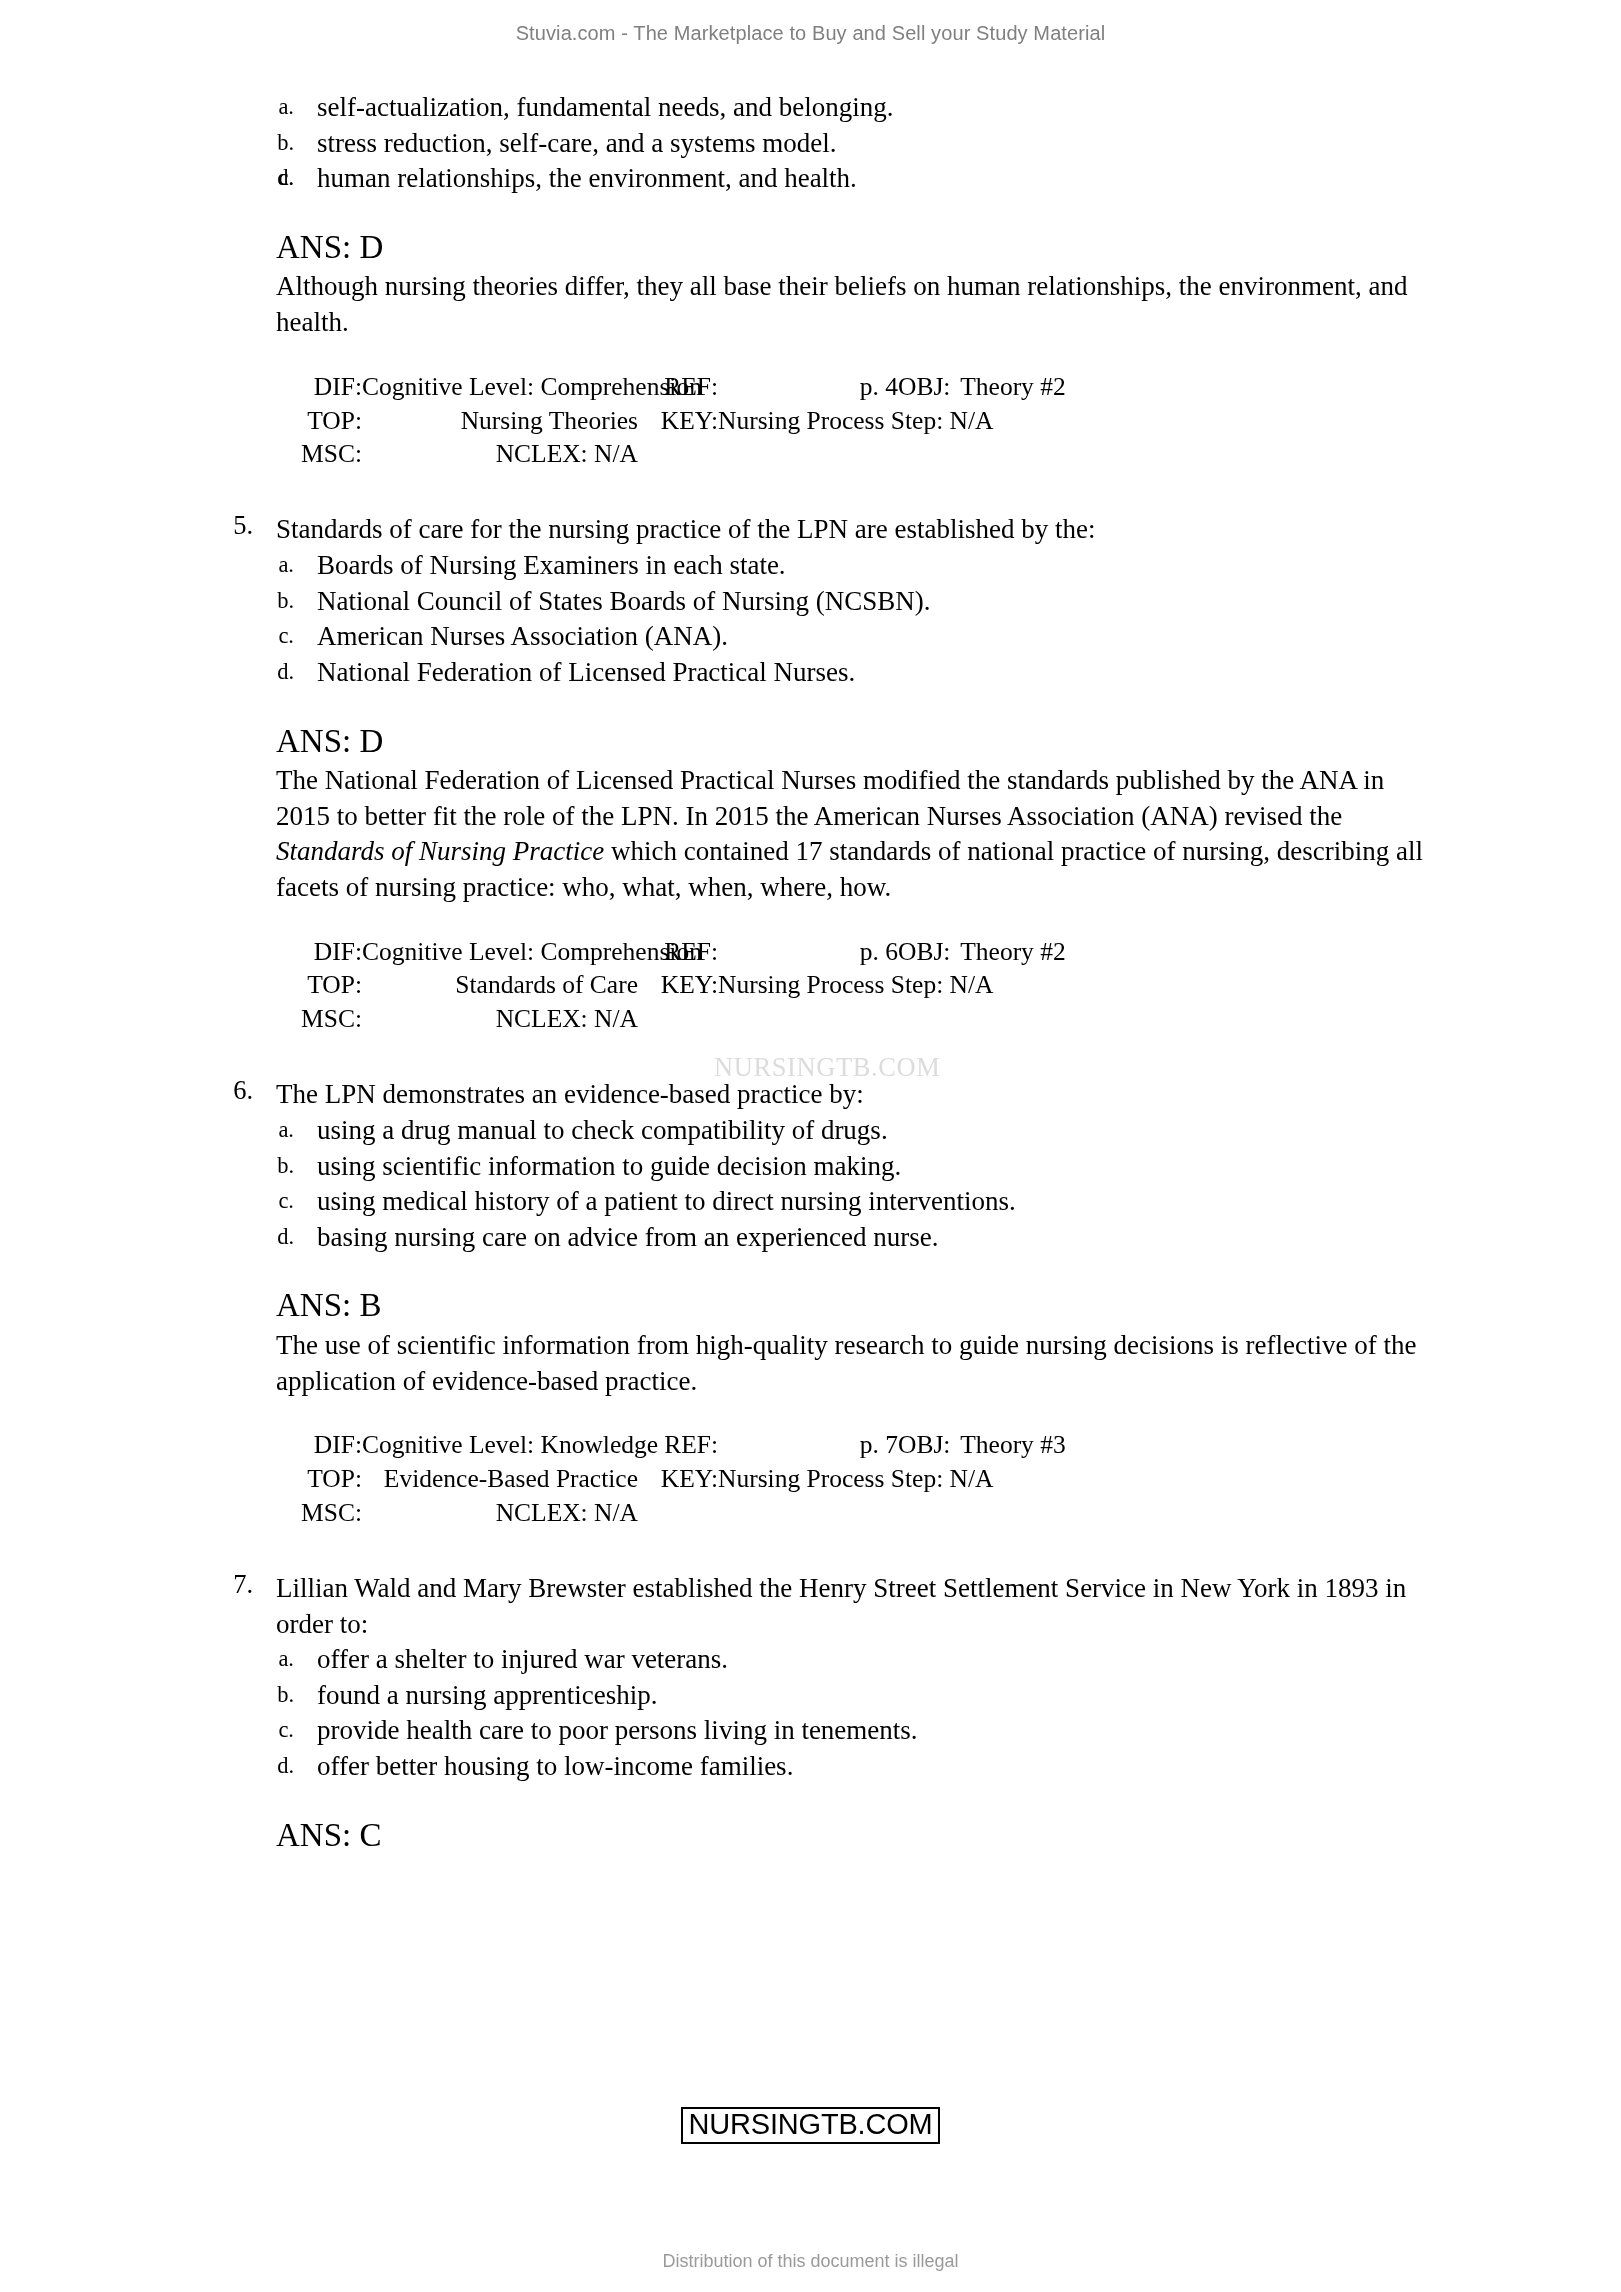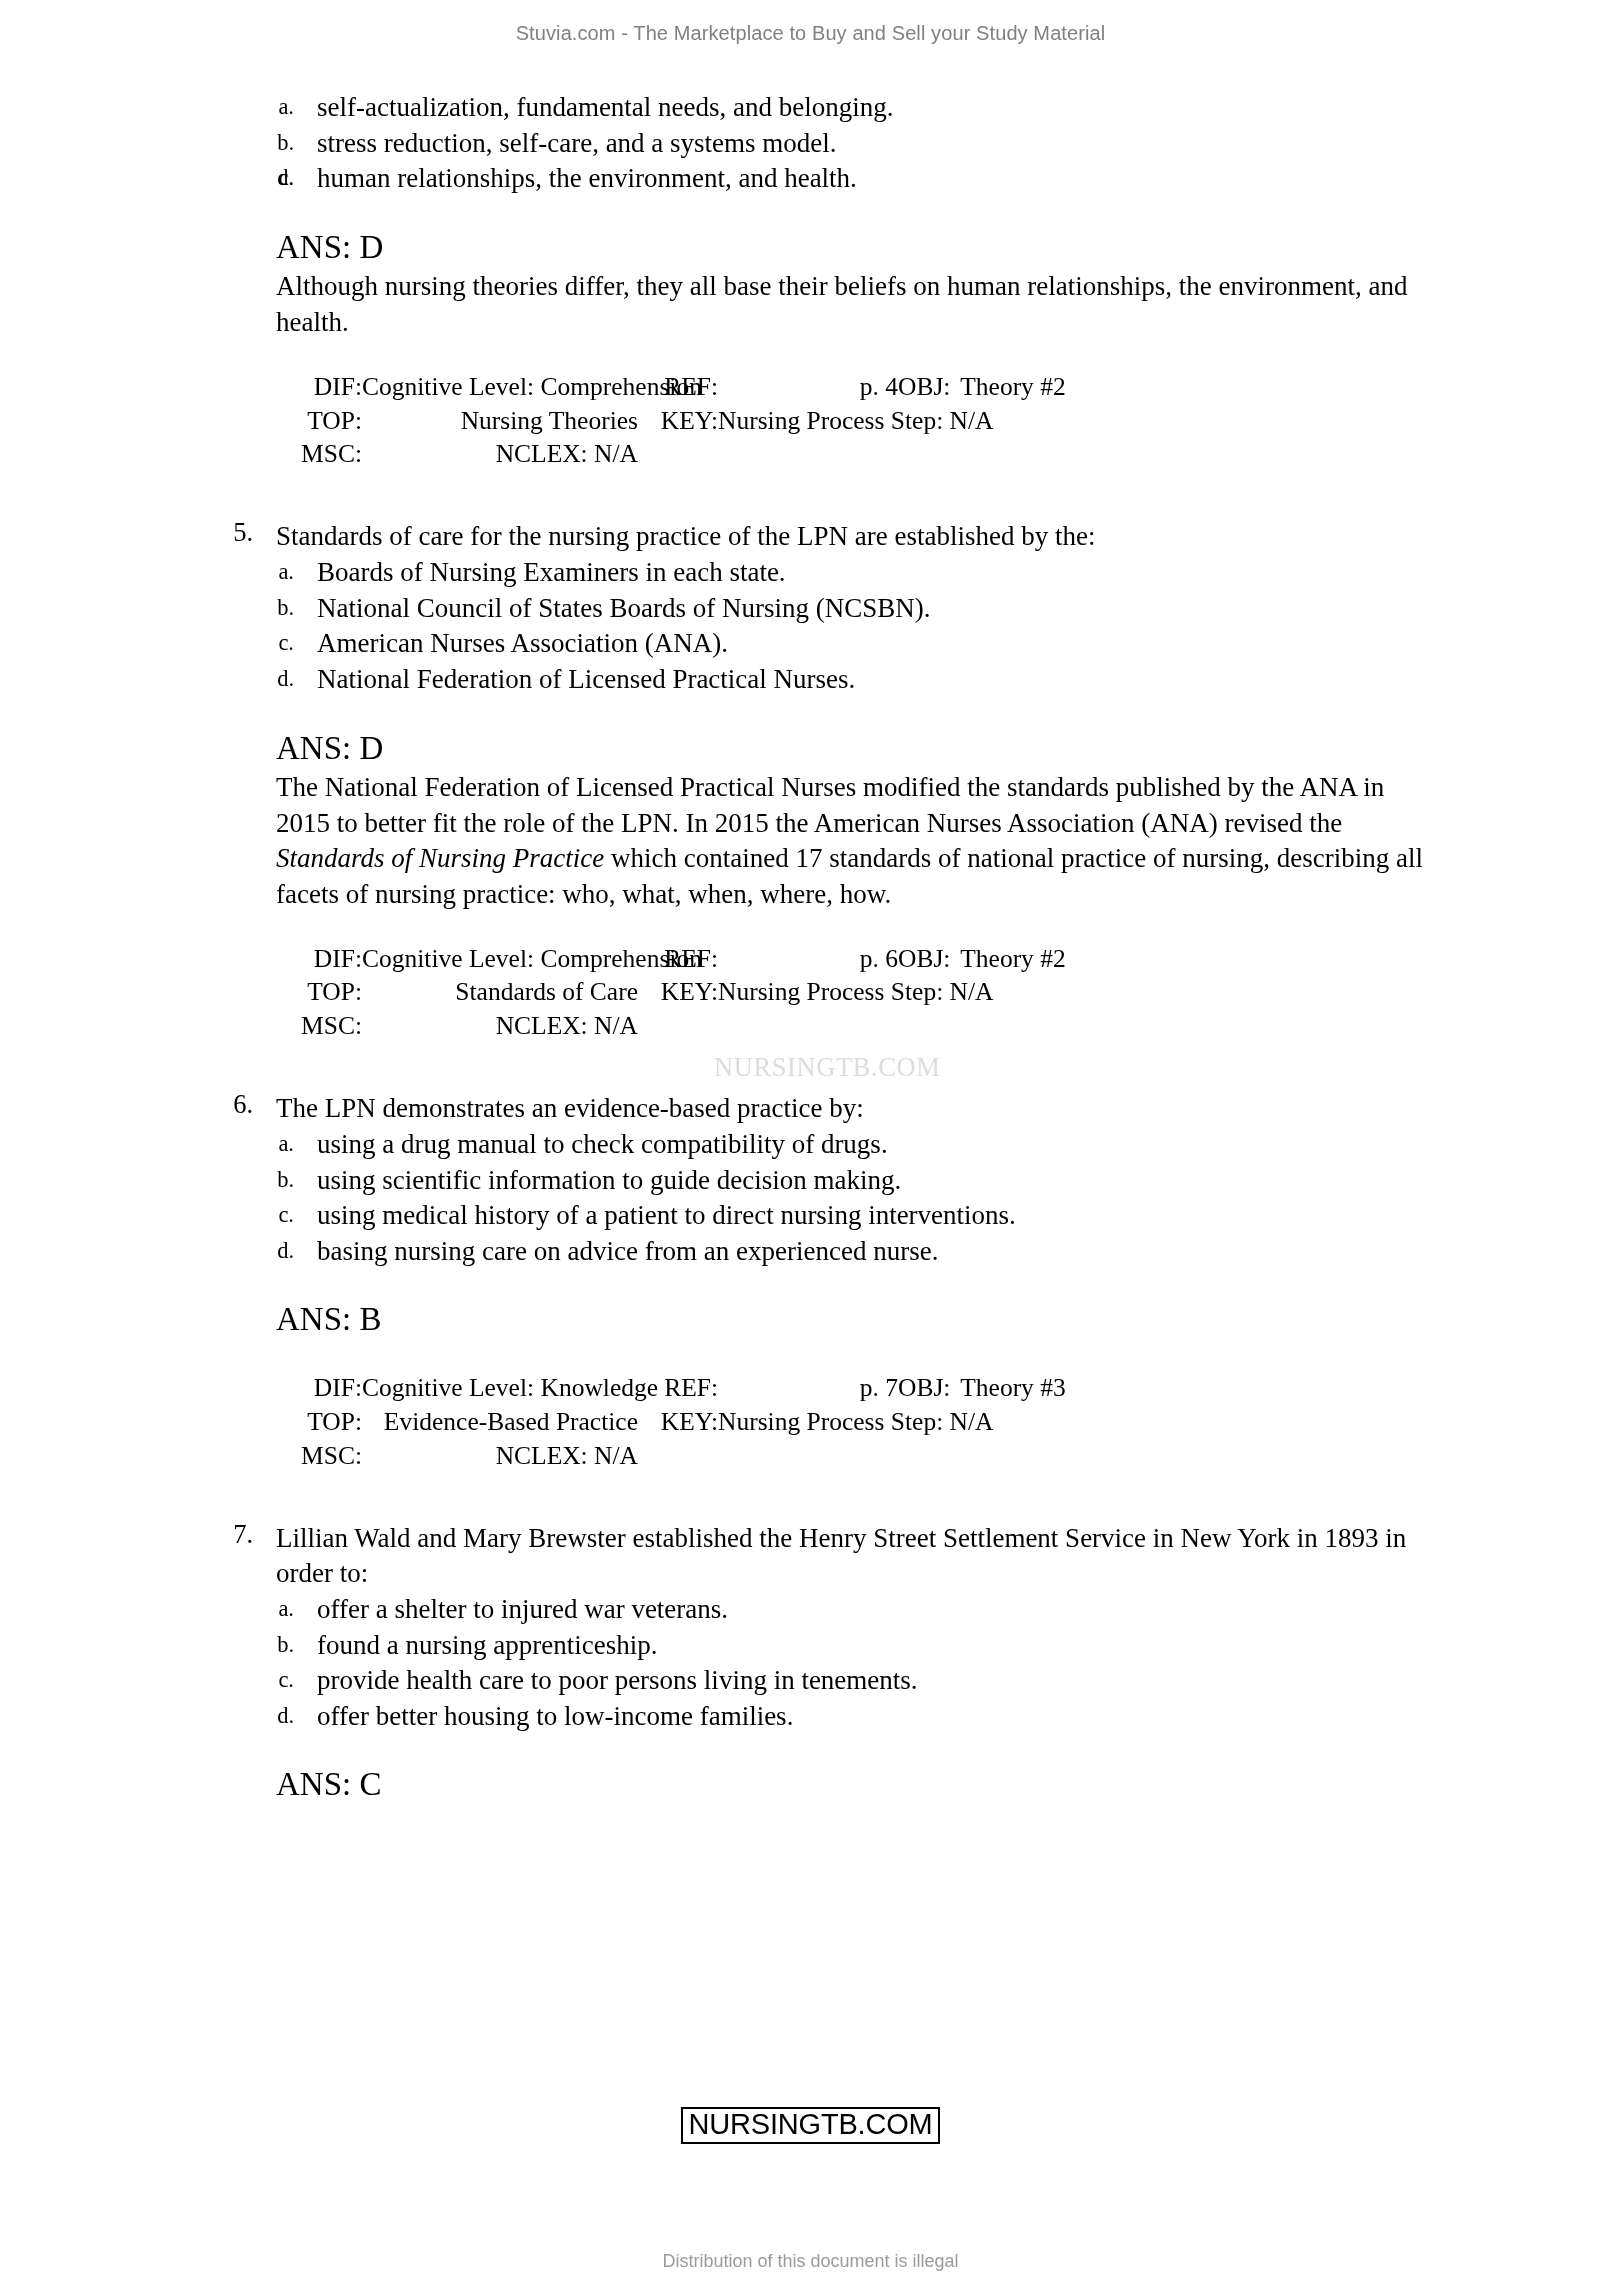--- a/index.html
+++ b/index.html
@@ -60,21 +60,20 @@
     left: 0;
     top: 0;
     width: 71px;
     text-align: right;
     font-size: 26.5px;
   }
   .qtext {
     display: block;
     font-size: 27px;
     line-height: 1.32;
-    margin-top: 7px;
   }
 
   
   .opts {
     margin: 0;
     padding: 0;
   }
   .opt {
     position: relative;
     padding-left: 135px;
@@ -324,20 +323,23 @@
         </div>
         <div class="opt">
           <span class="optletter">d.</span>
           <span>basing nursing care on advice from an experienced nurse.</span>
         </div>
       </div>
 
       <div class="gap-md"></div>
 
       <div class="ans-line">ANS: B</div>
+      <div class="para">
+        <span>The use of scientific information from high-quality research to guide nursing decisions is reflective of the application of evidence-based practice.</span>
+      </div>
 
       <div class="gap-md"></div>
 
       <div class="meta">
         <div class="meta-row">
           <span class="m-label">DIF:</span>
           <span class="m-val-1">Cognitive Level: Knowledge</span>
           <span class="m-label-2">REF:</span>
           <span class="m-val-2">p. 7</span>
           <span class="m-label-3">OBJ:</span>

